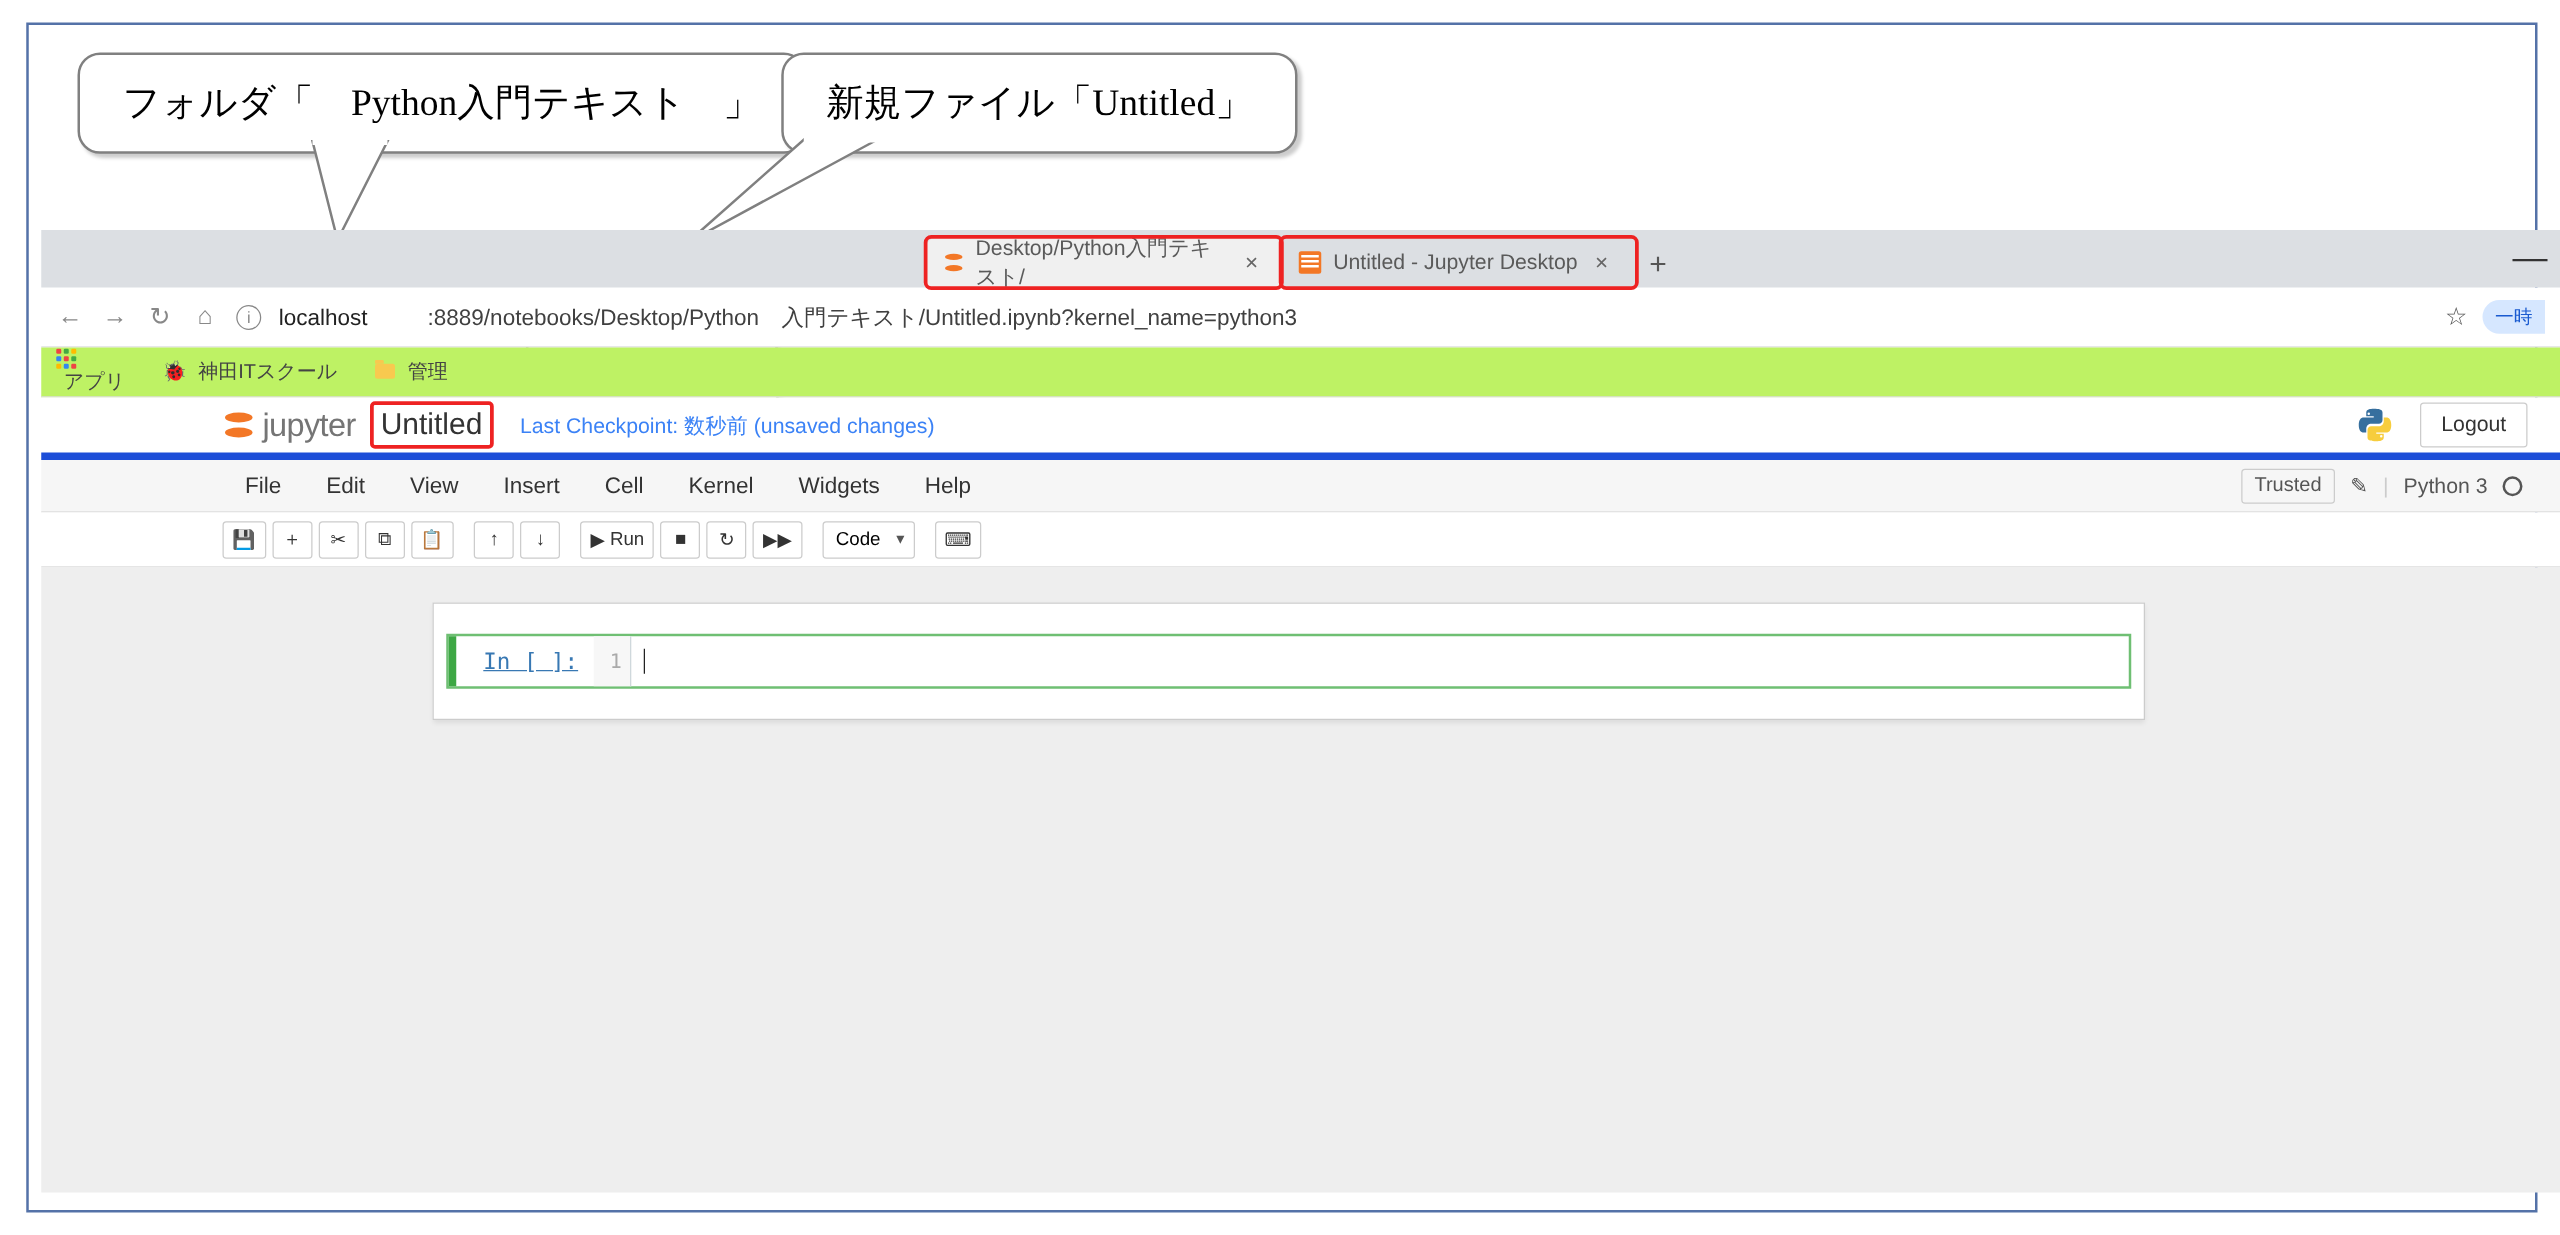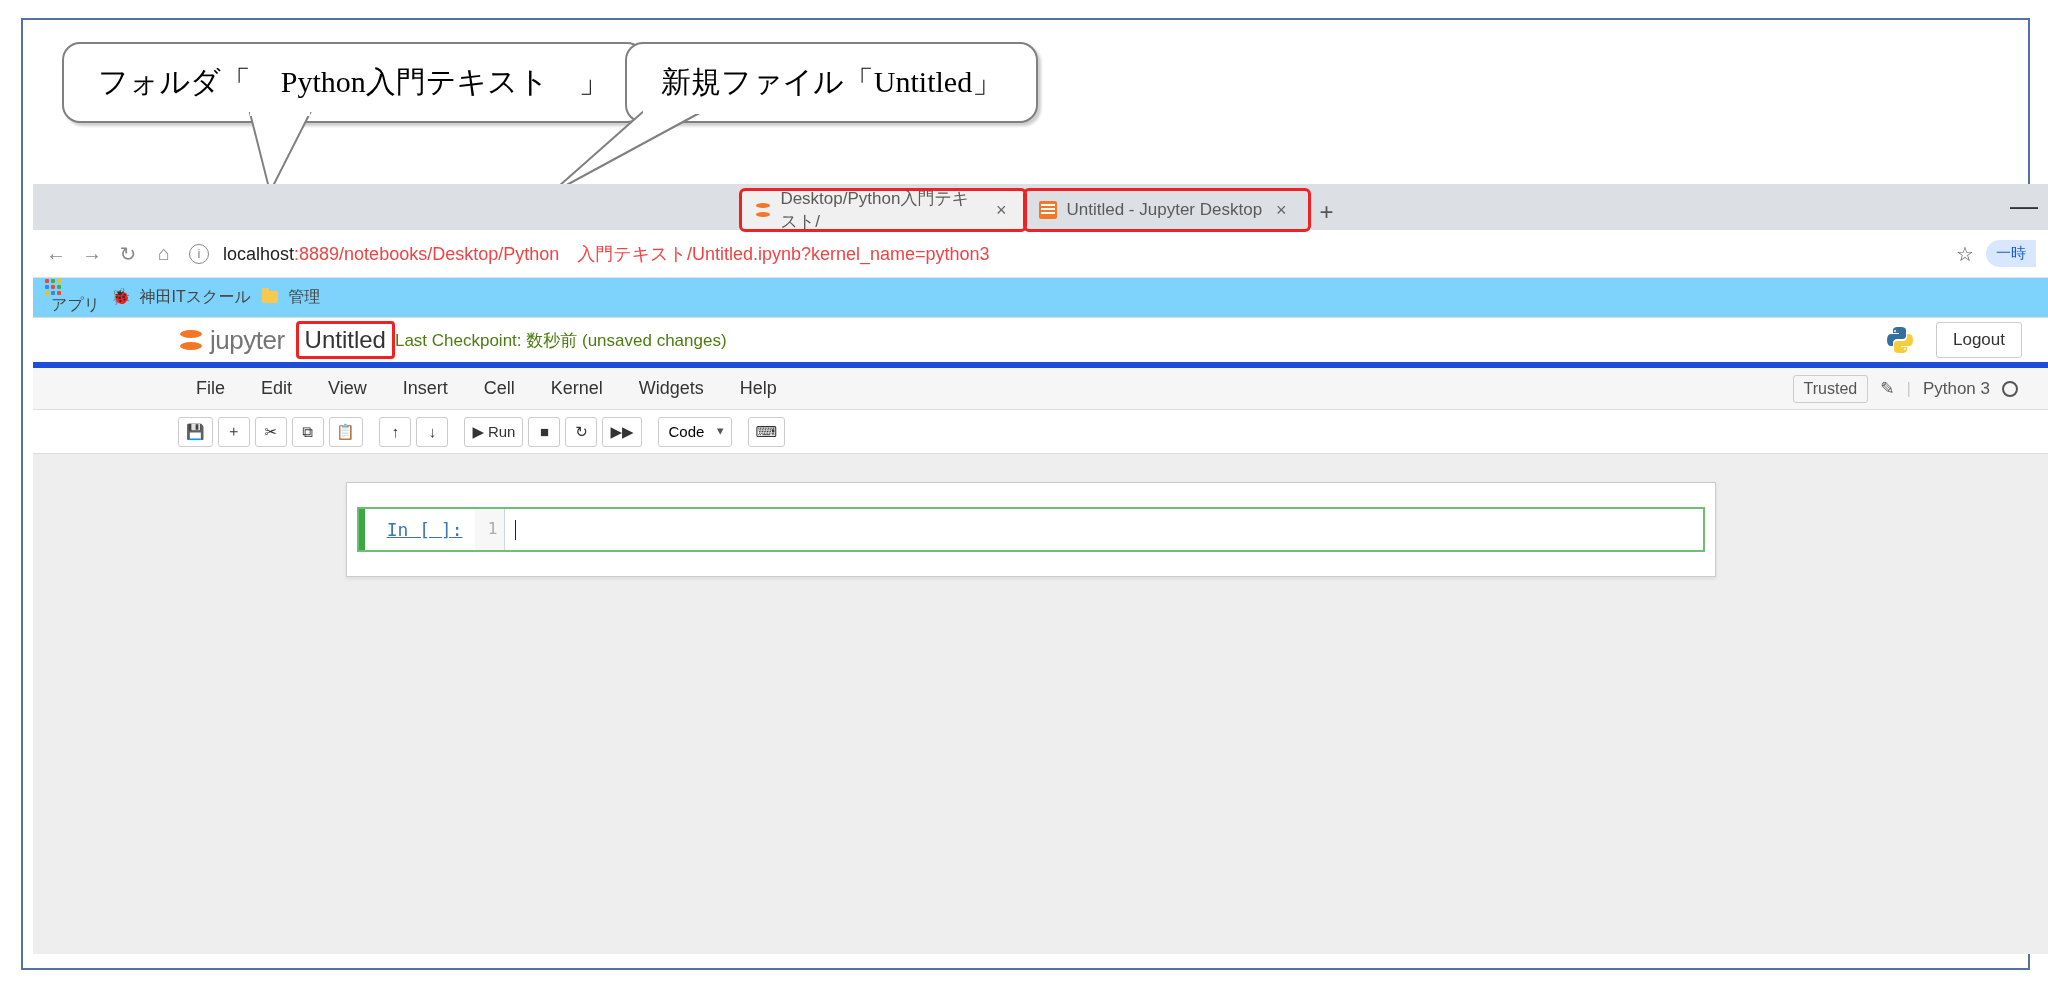--- a/index.html
+++ b/index.html
@@ -22,44 +22,44 @@
   .tab .close { font-size: 18px; color: #666; padding: 0 4px; cursor: pointer; }
   .tab-hi { position: absolute; left: -2px; top: -2px; right: -2px; bottom: -2px; border: 3px solid #e22; border-radius: 6px; pointer-events: none; }
   .newtab { width: 36px; height: 36px; display: flex; align-items: center; justify-content: center; font-size: 24px; color: #555; cursor: pointer; }
   .min { position: absolute; right: 10px; top: 6px; font-size: 28px; color: #333; }
 
   .addrbar { height: 48px; background: #fff; display: flex; align-items: center; padding: 0 12px; gap: 14px; border-bottom: 1px solid #e0e0e0; font-size: 18px; color: #555; }
   .nav-icon { width: 22px; height: 22px; display: flex; align-items: center; justify-content: center; color: #888; font-size: 20px; cursor: pointer; }
   .url-info { width: 20px; height: 20px; border: 1.5px solid #888; border-radius: 50%; display: flex; align-items: center; justify-content: center; font-size: 13px; color: #888; }
   .url { flex: 0 0 auto; }
   .url .host { color: #222; }
-  .url .path { color: #ef4444; }
+  .url .path { color: #404040; margin-left: 48px; }
   .addr-right { margin-left: auto; display: flex; align-items: center; gap: 12px; }
   .star { font-size: 20px; color: #555; }
   .pill { background: #d6e7ff; color: #1a5bd0; padding: 4px 10px; border-radius: 14px 0 0 14px; font-size: 15px; }
 
-  .bmbar { height: 40px; background: #7dd3fc; display: flex; align-items: center; padding: 0 12px; gap: 11px; font-size: 16px; color: #444; border-bottom: 1px solid #ddd; }
+  .bmbar { height: 40px; background: #bef264; display: flex; align-items: center; padding: 0 12px; gap: 30px; font-size: 16px; color: #444; border-bottom: 1px solid #ddd; }
   .apps-icon { display: grid; grid-template-columns: repeat(3, 4px); grid-template-rows: repeat(3, 4px); gap: 2px; }
   .apps-icon span { width: 4px; height: 4px; border-radius: 1px; }
   .apps-icon span:nth-child(1){background:#e44;} .apps-icon span:nth-child(2){background:#4a4;} .apps-icon span:nth-child(3){background:#fb0;}
   .apps-icon span:nth-child(4){background:#38e;} .apps-icon span:nth-child(5){background:#e44;} .apps-icon span:nth-child(6){background:#4a4;}
   .apps-icon span:nth-child(7){background:#fb0;} .apps-icon span:nth-child(8){background:#38e;} .apps-icon span:nth-child(9){background:#e44;}
   .folder-icon { width: 16px; height: 12px; background: #f8c94f; border-radius: 2px; display: inline-block; position: relative; top: 1px; }
   .folder-icon::before { content: ""; position: absolute; top: -3px; left: 0; width: 7px; height: 3px; background: #f8c94f; border-radius: 1px 1px 0 0; }
 
   
   .jhdr { height: 50px; background: #fff; display: flex; align-items: center; padding: 0 0 0 145px; position: relative; border-bottom: 6px solid #1d4ed8; }
   .jlogo { display: flex; align-items: center; gap: 6px; font-size: 26px; color: #757575; font-weight: 400; letter-spacing: -0.5px; }
   .jlogo-orb { width: 26px; height: 26px; position: relative; }
   .jlogo-orb::before, .jlogo-orb::after { content:""; position:absolute; left:2px; width:22px; height:8px; border-radius:50%; background:#f37726; }
   .jlogo-orb::before { top: 3px; }
   .jlogo-orb::after { bottom: 3px; }
   .jtitle { margin-left: 14px; font-size: 24px; color: #333; padding: 2px 6px; position: relative; }
   .jtitle-hi { position: absolute; top:-3px; left:-3px; right:-3px; bottom:-3px; border: 3px solid #e22; border-radius: 4px; pointer-events:none; }
-  .jcheck { margin-left: 3px; font-size: 17px; color: #4d7c0f; }
+  .jcheck { margin-left: 24px; font-size: 17px; color: #3b82f6; }
   .jhdr-right { position: absolute; right: 26px; display: flex; align-items: center; gap: 20px; }
   .pylogo { width: 32px; height: 32px; }
   .logout { border: 1px solid #ccc; background: #fff; padding: 7px 16px; font-size: 17px; color: #333; border-radius: 3px; cursor: pointer; }
 
   
   .jmenu { height: 42px; background: #f6f6f6; display: flex; align-items: center; padding: 0 0 0 145px; border-bottom: 1px solid #ddd; font-size: 18px; color: #333; }
   .jmenu .mi { padding: 0 18px; cursor: pointer; }
   .jmenu-right { margin-left: auto; padding-right: 30px; display: flex; align-items: center; gap: 12px; font-size: 17px; color: #555; }
   .trusted { border: 1px solid #ccc; padding: 4px 10px; border-radius: 3px; font-size: 16px; }
   .kernel-ind { width: 16px; height: 16px; border: 2px solid #555; border-radius: 50%; }

